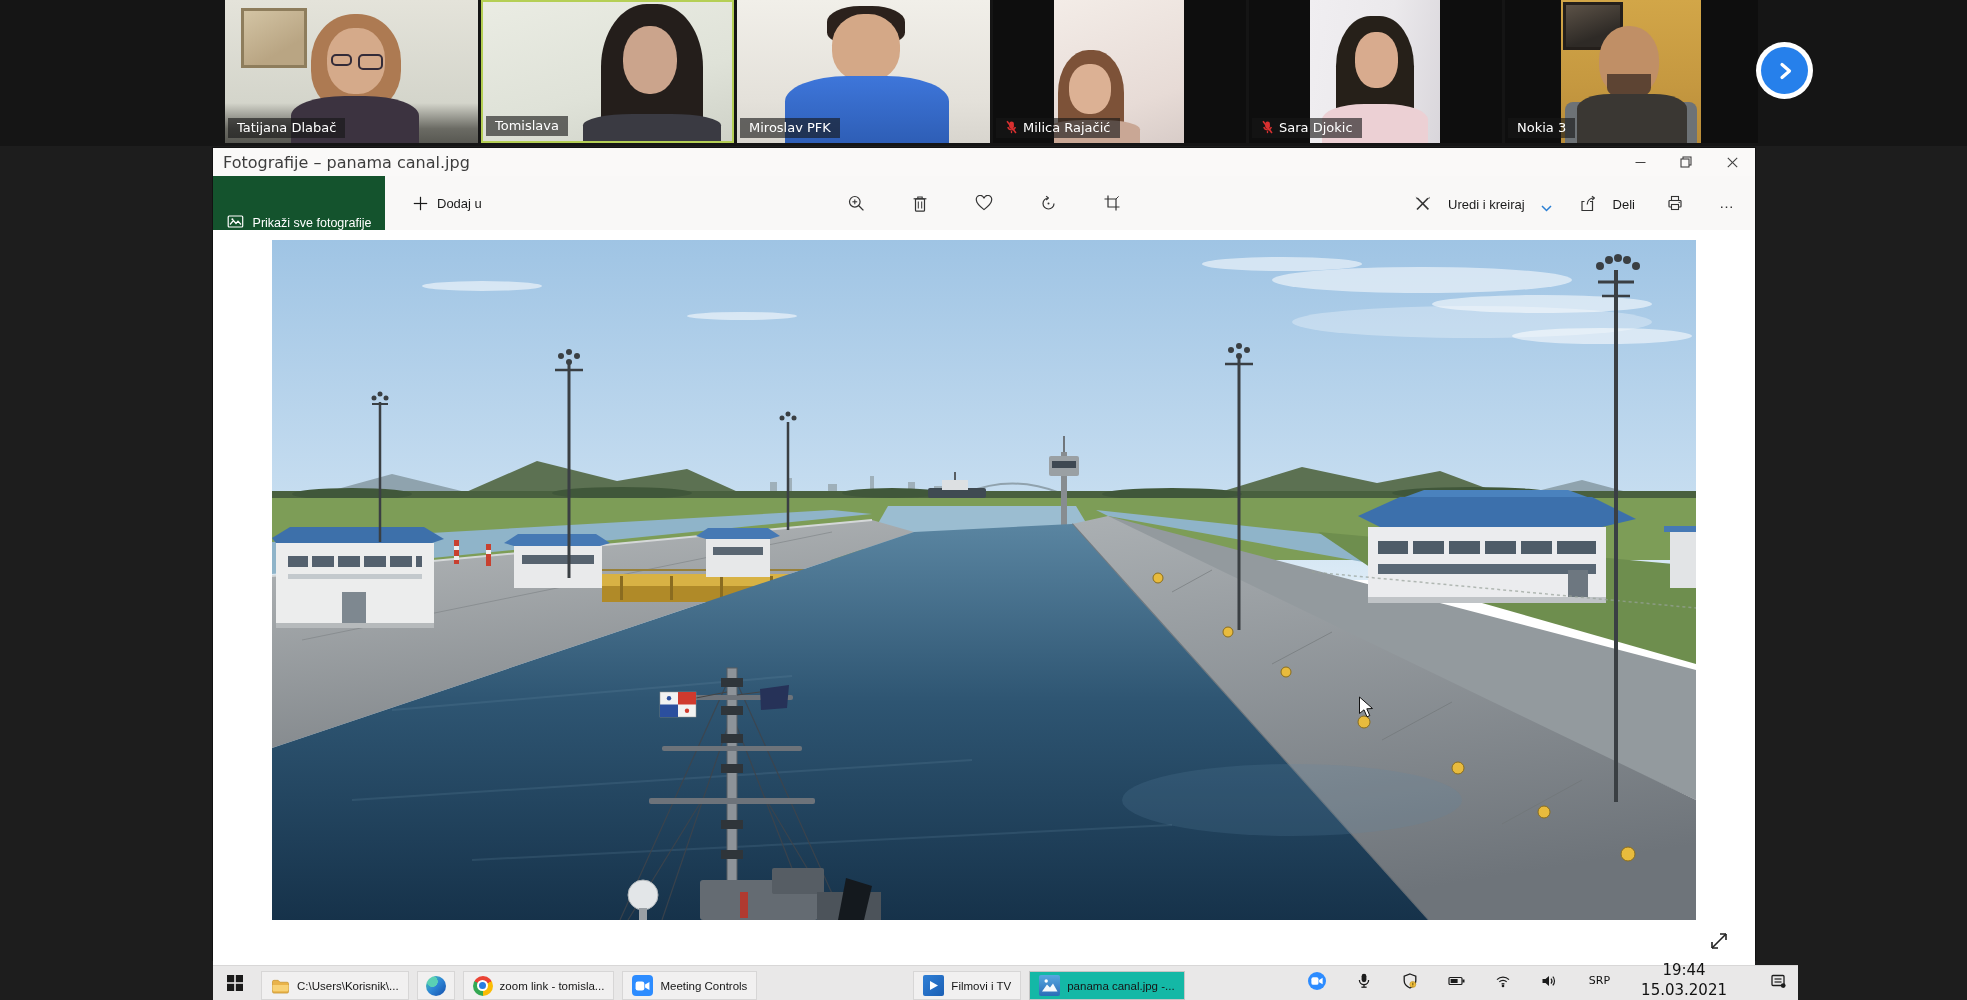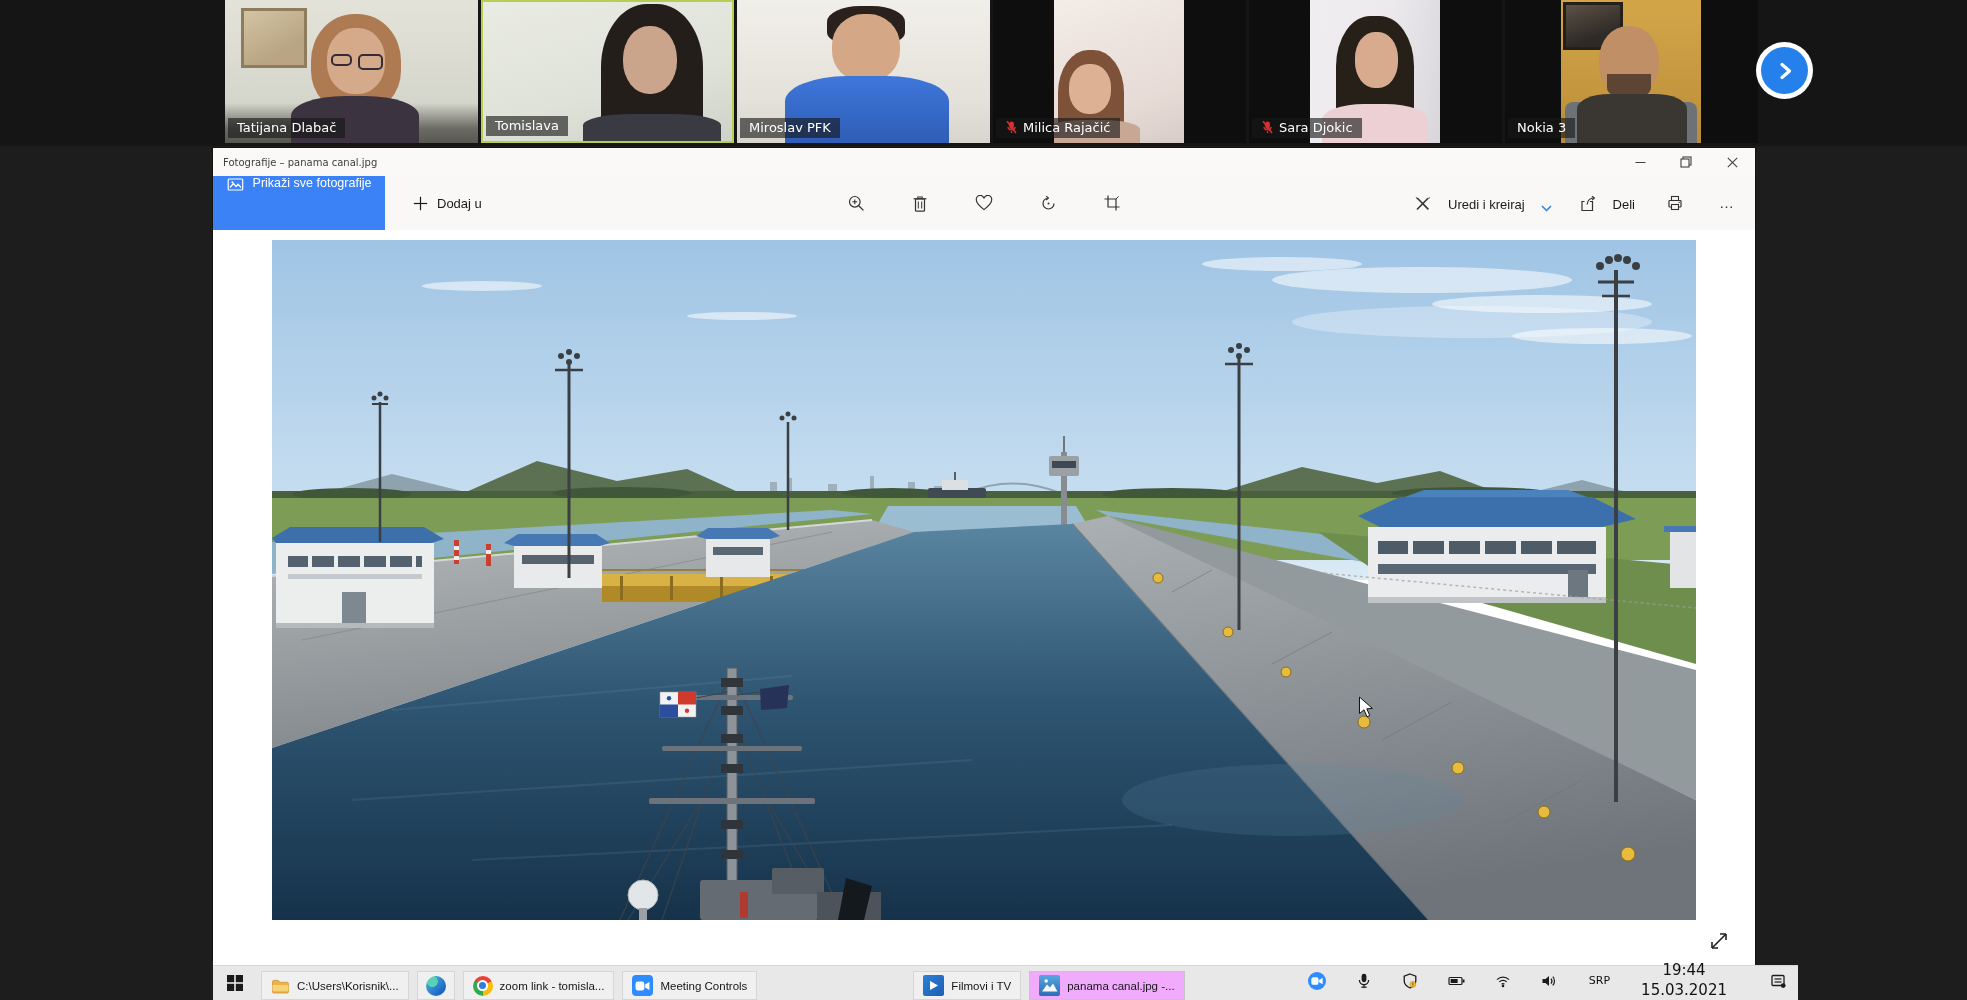--- a/index.html
+++ b/index.html
@@ -55,44 +55,44 @@
     background:rgba(22,22,22,.62);color:#fff;font-size:13px;padding:2px 9px 3px;white-space:nowrap}
   .nametag svg{flex:0 0 auto}
 
   .next-arrow{position:absolute;left:1756px;top:42px;width:57px;height:57px;border:none;cursor:pointer;
     border-radius:50%;background:#fff;display:flex;align-items:center;justify-content:center;padding:0}
   .next-arrow .inner{width:47px;height:47px;border-radius:50%;background:#2680eb;display:flex;align-items:center;justify-content:center}
 
   
   .window{position:absolute;left:213px;top:148px;width:1542px;height:812px;background:#fff;
     box-shadow:0 0 0 1px rgba(0,0,0,.35)}
-  .titlebar{height:28px;background:#faf9f8;display:flex;align-items:center;color:#3d3d3d;font-size:10px}
+  .titlebar{height:28px;background:#faf9f8;display:flex;align-items:center;color:#3d3d3d;font-size:16px}
   .titlebar .title{padding-left:10px;flex:1}
   .winbtn{width:46px;height:28px;display:flex;align-items:center;justify-content:center;background:none;border:none;cursor:pointer}
   .toolbar{height:54px;background:#f9f8f7;display:flex;align-items:center;position:relative}
-  .btn-see-all{width:172px;height:54px;background:#3b82f6;color:#fff;font-size:12.5px;border:none;cursor:pointer;
-    display:flex;align-items:flex-start;justify-content:center;gap:9px}
+  .btn-see-all{width:172px;height:54px;background:#14532d;color:#fff;font-size:12.5px;border:none;cursor:pointer;
+    display:flex;align-items:flex-end;justify-content:center;gap:9px}
   .btn-addto{display:flex;align-items:center;gap:9px;font-size:13px;color:#1a1a1a;background:none;border:none;
     margin-left:18px;cursor:pointer;height:54px;padding:0 10px}
   .center-tools{position:absolute;left:50%;transform:translateX(-50%);display:flex;align-items:center;gap:39px}
   .icon-btn{background:none;border:none;cursor:pointer;display:flex;align-items:center;justify-content:center;padding:4px}
   .right-tools{position:absolute;right:16px;display:flex;align-items:center;gap:27px}
   .right-tools .labelled{display:flex;align-items:flex-end;gap:16px;font-size:13px;color:#1a1a1a;background:none;border:none;cursor:pointer}
   .content{position:relative;height:730px;background:#fff}
   .photo{display:block;margin:10px auto 0}
   .expand-btn{position:absolute;right:22px;bottom:12px;background:none;border:none;cursor:pointer;padding:2px}
 
   
   .taskbar{position:absolute;left:213px;top:965px;width:1585px;height:35px;background:#e9e8e8;
     border-top:1px solid #d8d7d7;display:flex;align-items:flex-end}
   .tb-start{width:44px;height:35px;display:flex;align-items:center;justify-content:center;background:none;border:none;cursor:pointer}
   .tb-app{height:29px;margin:0 4px;display:flex;align-items:center;gap:7px;padding:0 9px;
     background:#f1f0f0;border:1px solid #d7d6d6;font-size:11.5px;color:#161616;cursor:pointer;white-space:nowrap}
   .tb-app.iconic{padding:0 8px}
-  .tb-app.active{background:#f0abfc;border-color:#c6c5c5}
+  .tb-app.active{background:#14b8a6;border-color:#c6c5c5}
   .tb-spacer{width:148px}
   .tray{margin-left:auto;display:flex;align-items:center;gap:28px;padding-right:10px}
   .tray-btn{background:none;border:none;cursor:pointer;display:flex;align-items:center;justify-content:center;padding:1px}
   .lang{font-size:11px;color:#111;cursor:pointer;padding:0 3px}
   .clock{font-size:15px;color:#111;text-align:center;line-height:1.3;cursor:pointer;min-width:64px}
   .zoom-sq{width:18px;height:18px;border-radius:4px;background:#2d8cff;display:flex;align-items:center;justify-content:center}
   .appicon{width:21px;height:21px;border-radius:2px;display:flex;align-items:center;justify-content:center}
   .movies-ic{background:linear-gradient(135deg,#2f7fd6,#1b5fb4)}
   .photos-ic{background:linear-gradient(180deg,#57a7e0,#2a6db8);position:relative;overflow:hidden}
   .edge-ic{width:20px;height:20px;border-radius:50%;

